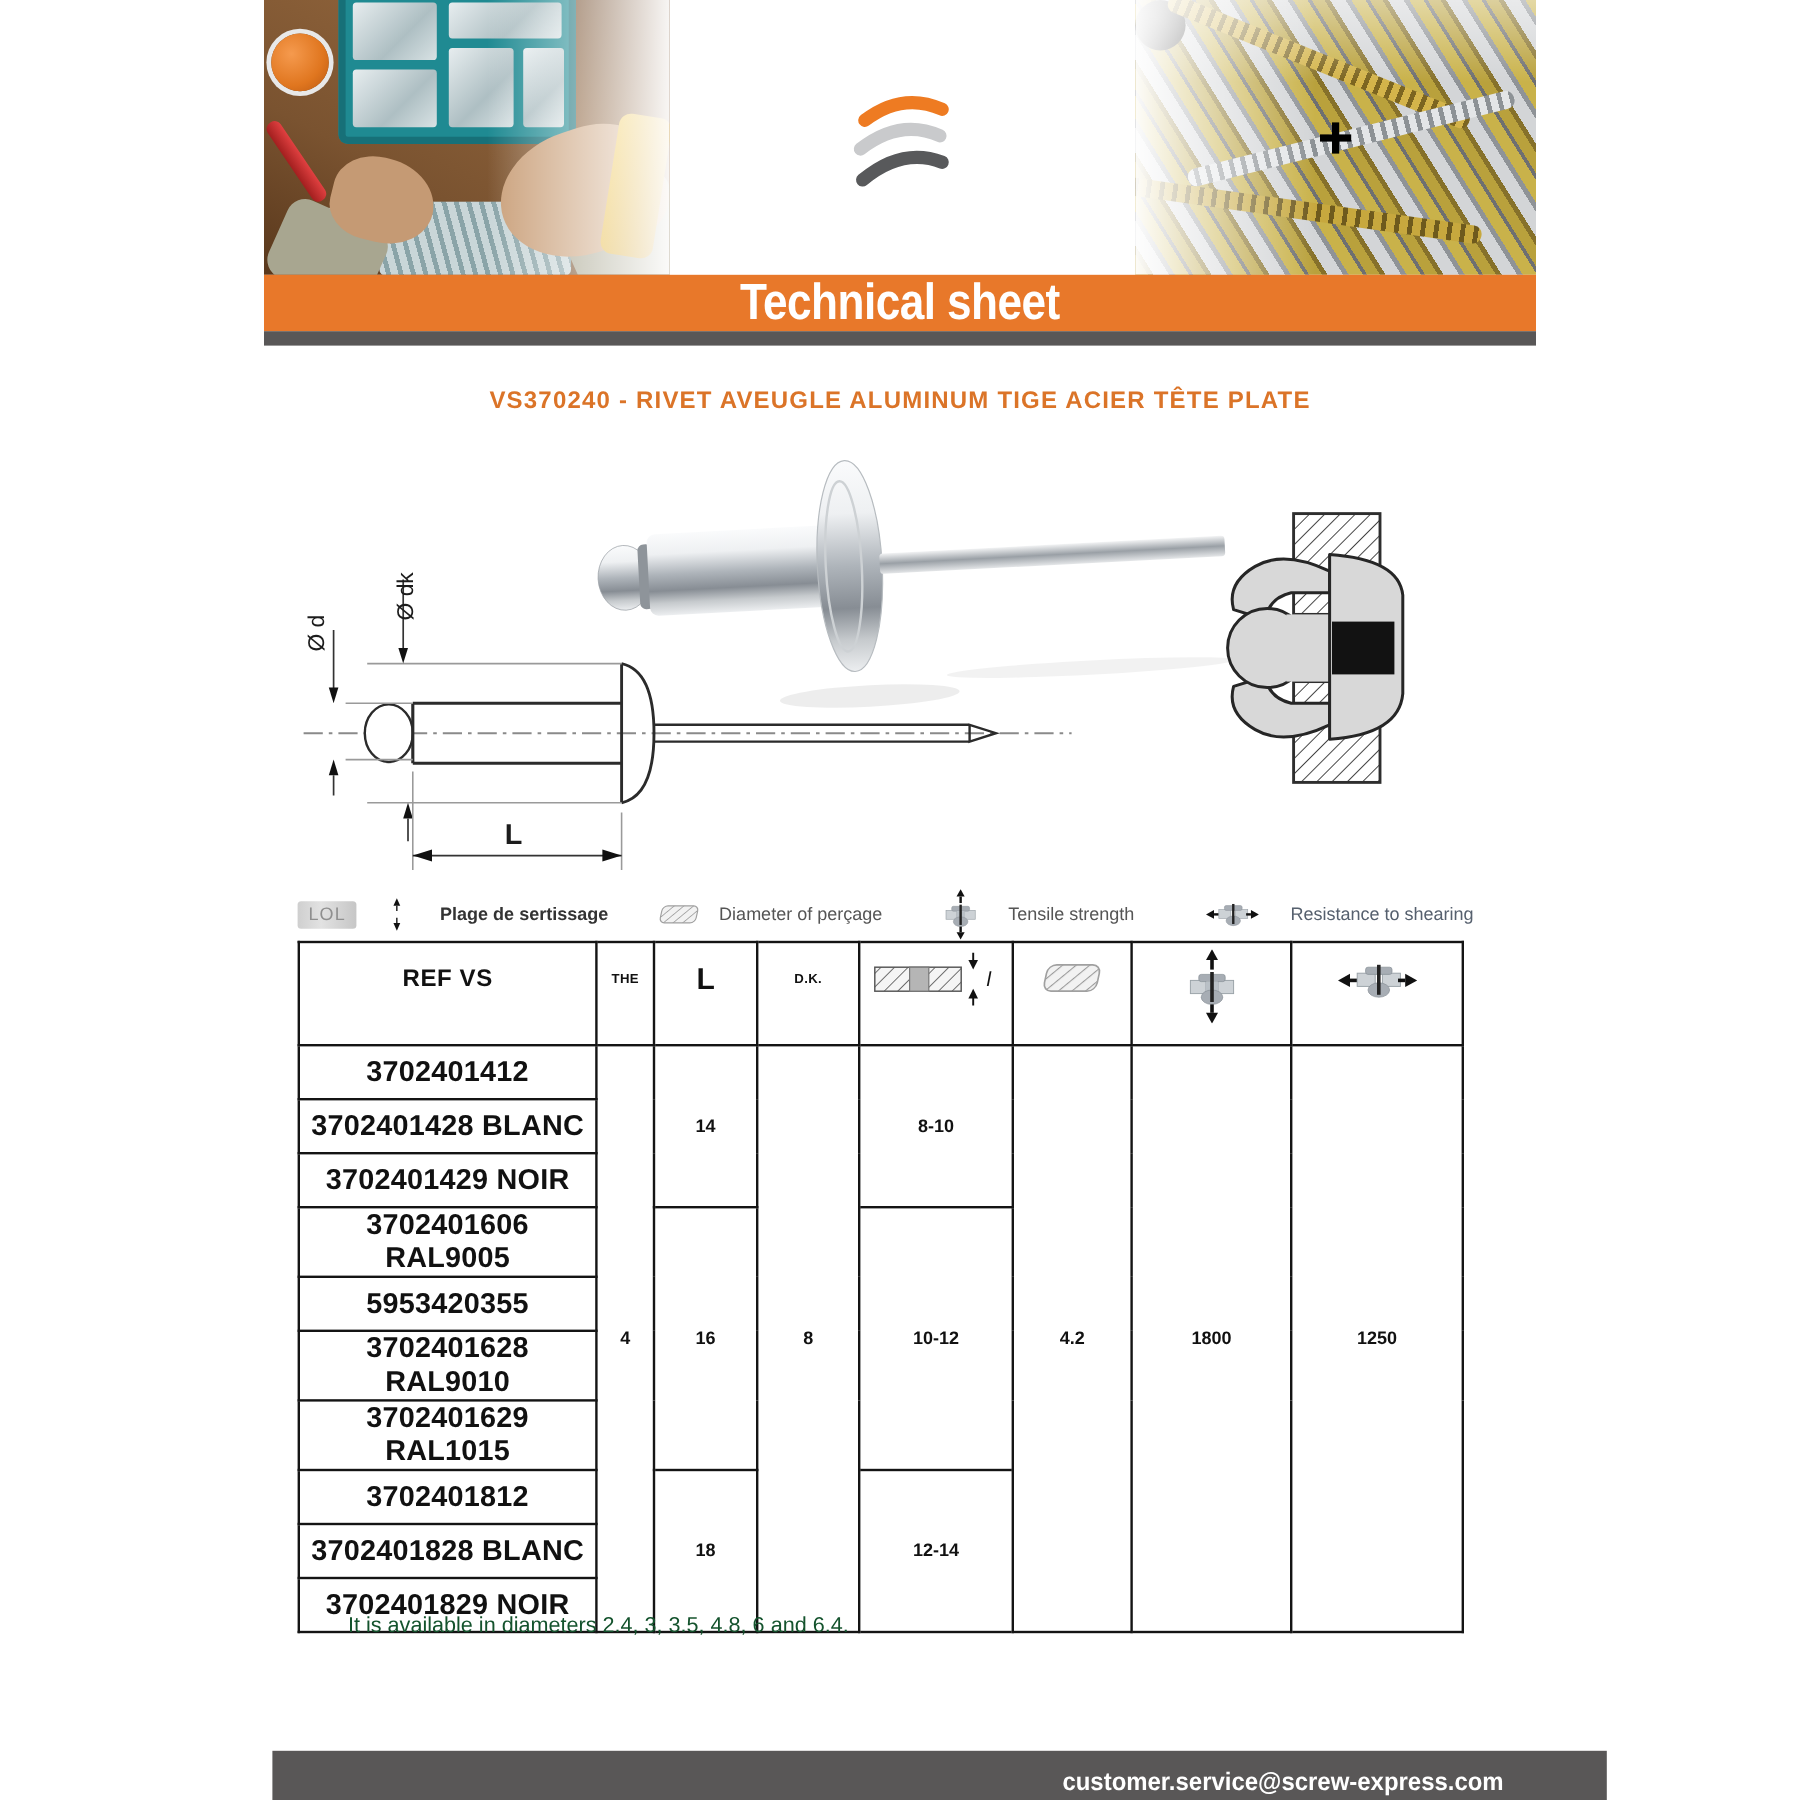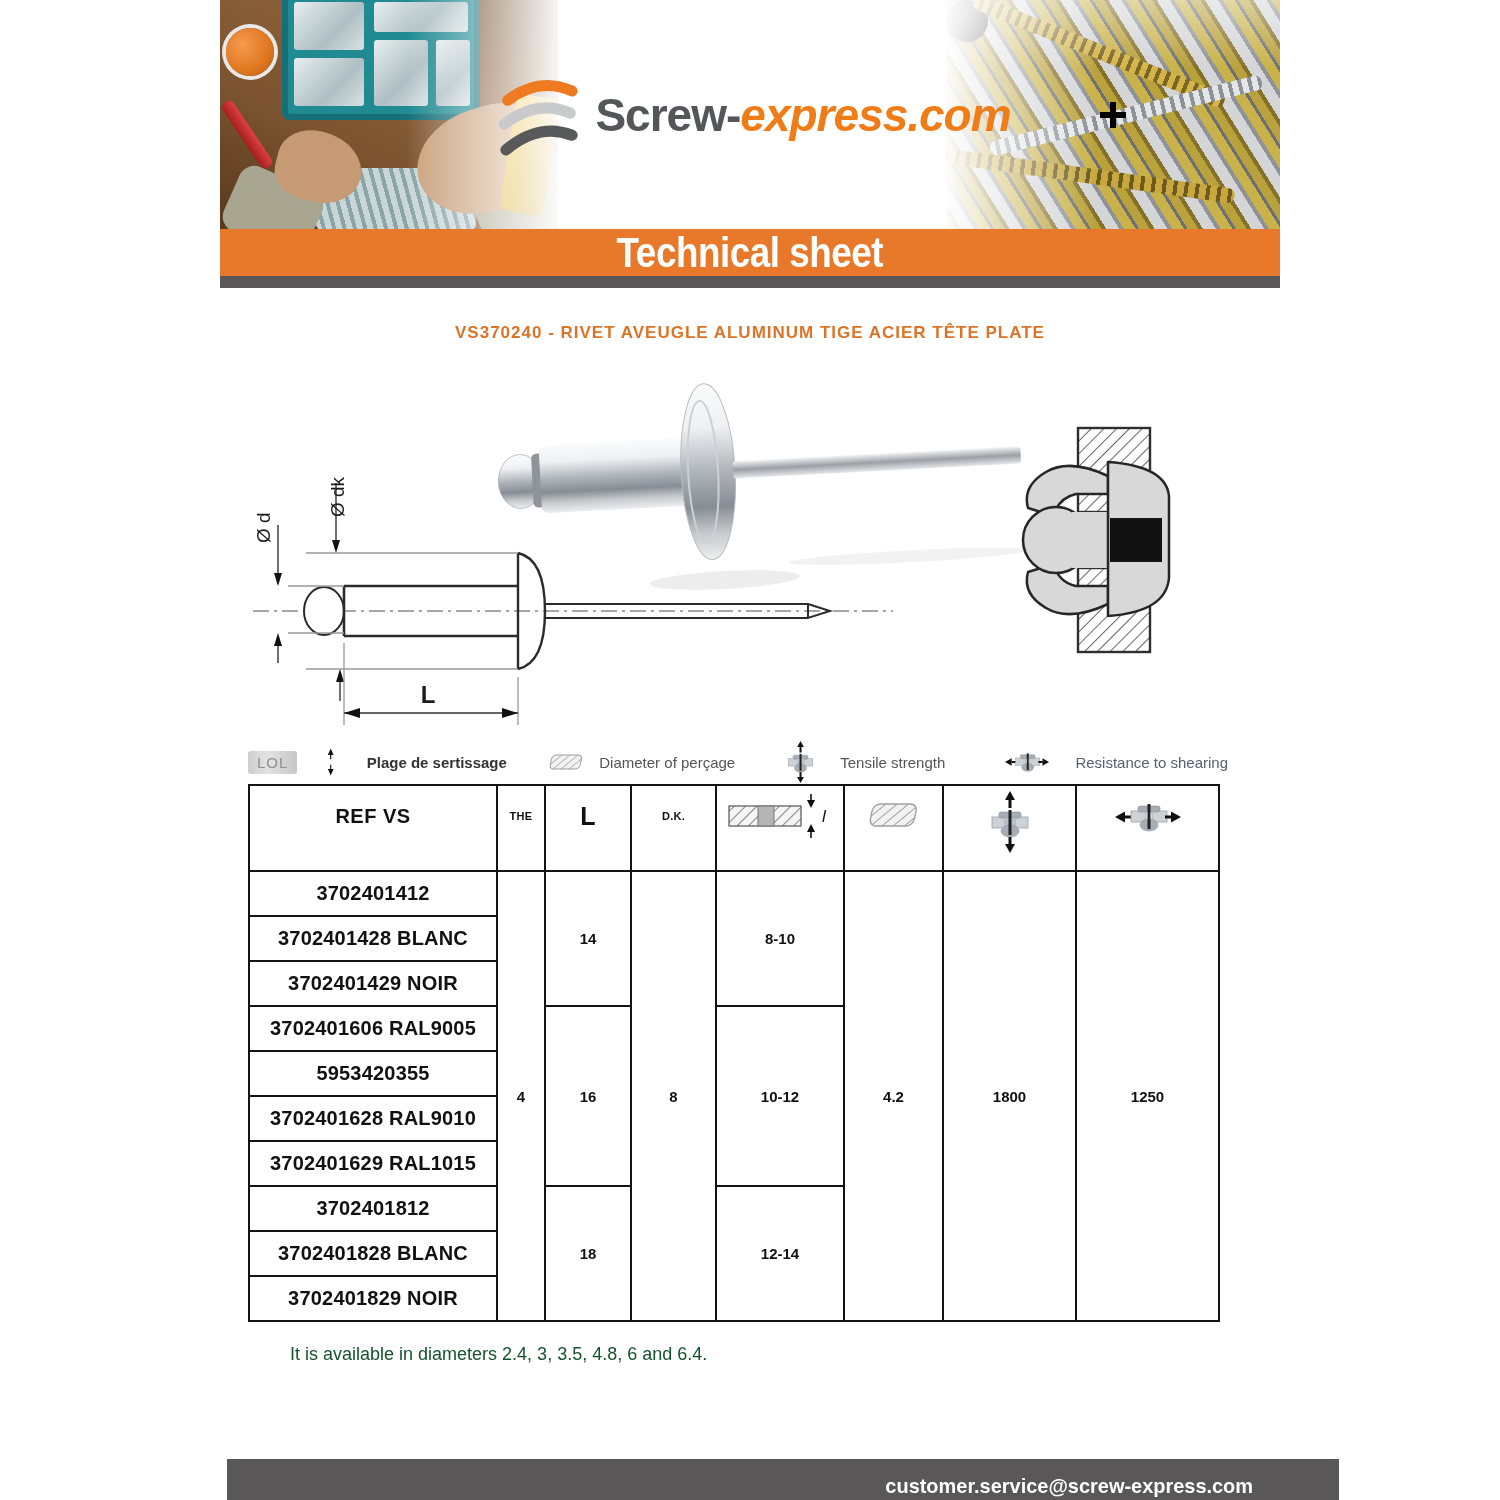--- a/index.html
+++ b/index.html
@@ -53,41 +53,41 @@
   .brand .pfx{color:#55565a;}
   .brand .sfx{color:#ef7c16;font-style:italic;}
 
   
   .banner{left:220px;top:229px;width:1060px;height:47px;background:#e8782a;
     display:flex;align-items:center;justify-content:center;}
   .banner span{display:inline-block;color:#fff;font-size:40px;font-weight:800;transform:scale(.92,1.06);letter-spacing:-.5px;}
   .darkbar{left:220px;top:276px;width:1060px;height:12px;background:#595757;}
 
   .doc-title{left:0;top:323px;width:1500px;text-align:center;
-    color:#db7428;font-size:17px;font-weight:600;letter-spacing:1px;}
+    color:#db7428;font-size:20px;font-weight:600;letter-spacing:1px;}
 
   
   .legend{left:248px;top:739px;width:980px;height:46px;display:flex;align-items:center;}
   .lol{background:linear-gradient(90deg,#cfcfcf,#e2e2e2 40%,#c6c6c6);color:#8f8f8f;
     font-size:15px;padding:3px 9px;border-radius:3px;letter-spacing:1px;}
   .leg-label{font-size:15px;color:#555;white-space:nowrap;}
   .leg-label.strong{color:#333;font-weight:700;padding-left:20px;}
   .leg-label.bluish{color:#56606e;}
 
   
   table.spec{position:absolute;left:248px;top:784px;width:972px;border-collapse:collapse;table-layout:fixed;}
   table.spec td{border:2px solid #141414;text-align:center;vertical-align:middle;padding:0;overflow:hidden;}
   tr.thead{height:86px;}
   tr.thead td{vertical-align:middle;}
   tr.thead td .pad{display:block;padding-bottom:24px;}
   tr.drow{height:45px;}
   .hdr-big{font-size:20px;font-weight:700;letter-spacing:.5px;}
   .hdr-L{font-size:25px;font-weight:700;}
   .hdr-small{font-size:11px;font-weight:600;letter-spacing:.3px;}
-  .ref-cell{font-size:20px;font-weight:700;letter-spacing:.2px;}
+  .ref-cell{font-size:24px;font-weight:700;letter-spacing:.2px;}
   .val{font-size:15px;font-weight:700;}
 
   .note{left:290px;top:1344px;font-size:18px;color:#14532d;}
 
   .footer{left:227px;top:1459px;width:1112px;height:54px;background:#595757;
     display:flex;align-items:center;justify-content:flex-end;padding-right:86px;box-sizing:border-box;}
   .footer span{display:inline-block;color:#fff;font-size:21px;font-weight:700;transform:scaleX(.95);transform-origin:right;}
 
   svg text{font-family:"Liberation Sans",sans-serif;}
 </style>
@@ -122,21 +122,20 @@
   <div class="fade-l"></div>
 </div>
 
 <div class="abs logo-zone">
   <div class="logo-row">
     <svg width="92" height="86" viewBox="0 0 100 92">
       <path d="M16,30 Q50,4 86,20" stroke="#ee7b22" stroke-width="12" fill="none" stroke-linecap="round"></path>
       <path d="M12,56 Q48,28 84,44" stroke="#c9cacc" stroke-width="12" fill="none" stroke-linecap="round"></path>
       <path d="M14,84 Q50,54 86,68" stroke="#58595b" stroke-width="12" fill="none" stroke-linecap="round"></path>
     </svg>
-    <div class="brand"><span class="pfx">Screw-</span><span class="sfx">express.com</span></div>
   </div>
 </div>
 
 <div class="abs banner">
   <span>Technical sheet</span>
 </div>
 <div class="abs darkbar"></div>
 
 <div class="abs doc-title">VS370240 - RIVET AVEUGLE ALUMINUM TIGE ACIER TÊTE PLATE</div>
 

